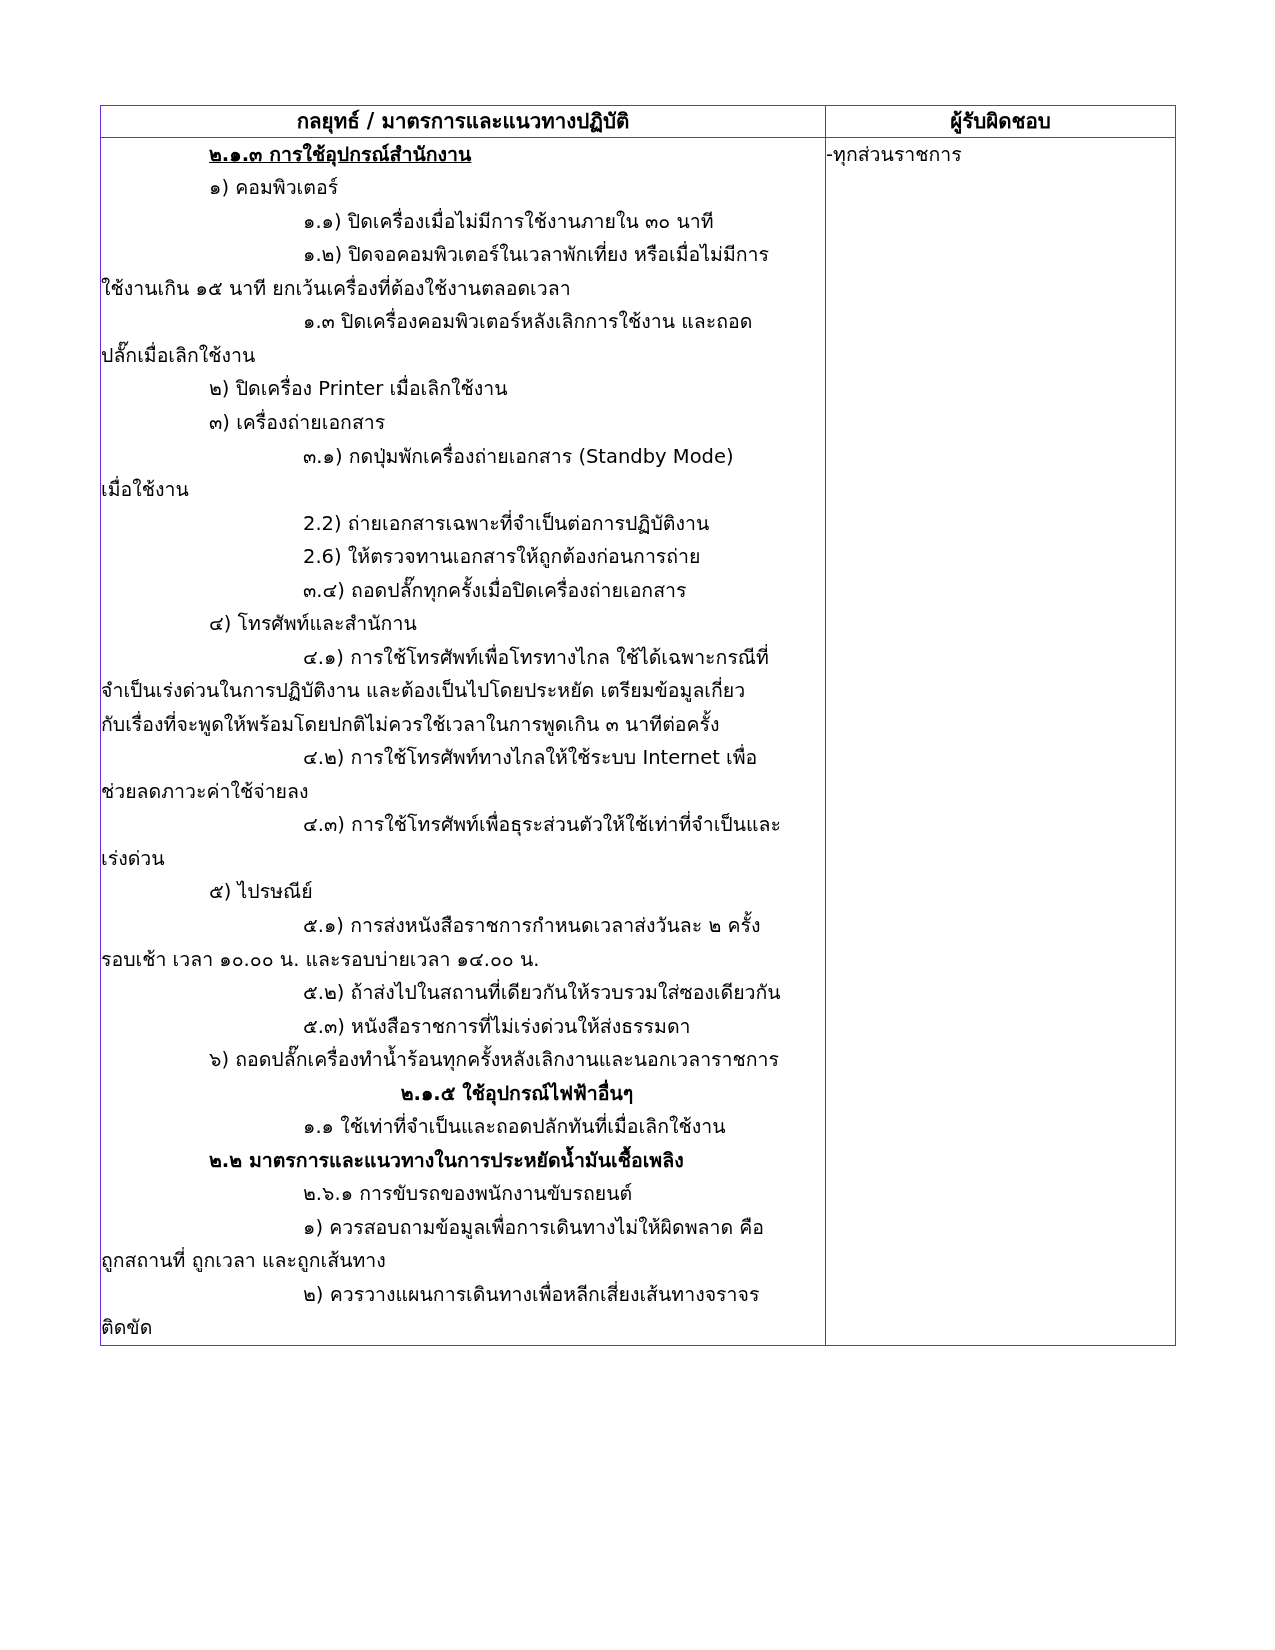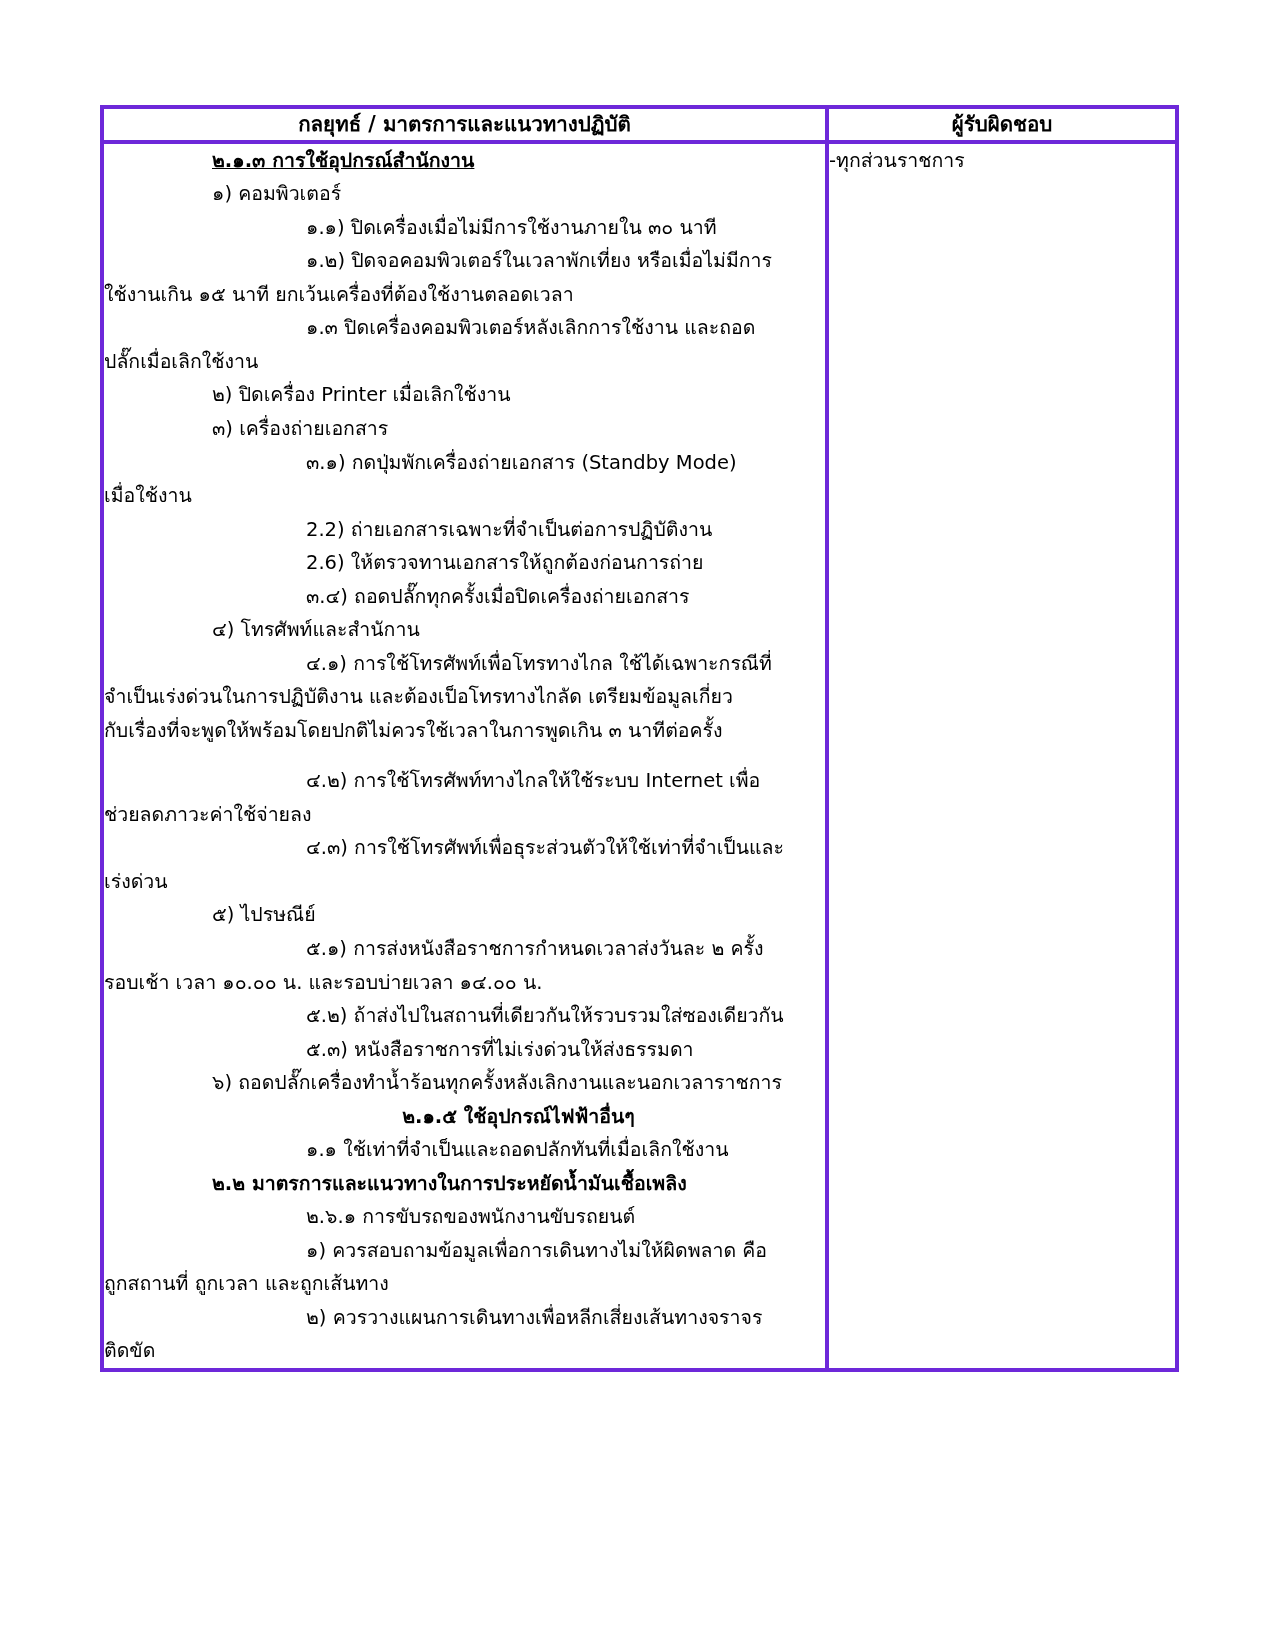--- a/index.html
+++ b/index.html
@@ -19,21 +19,21 @@
     width: 1275px;
     height: 1650px;
     padding: 105px 100px 0 100px;
   }
   table.doc-table {
     border-collapse: collapse;
     width: 1075px;
     table-layout: fixed;
   }
   table.doc-table td, table.doc-table th {
-    border: 4px solid #6d28d9;
+    border: 1px solid #6d28d9;
     vertical-align: top;
     padding: 0;
   }
   th.head-cell {
     text-align: center;
     font-weight: bold;
     font-size: 20.5px;
     line-height: 1.5;
     padding: 8px 4px 9px 4px;
   }
@@ -85,23 +85,23 @@
               <p class="ln" style="padding-left: 0px;">ปลั๊กเมื่อเลิกใช้งาน</p>
               <p class="ln" style="padding-left: 108px;">๒) ปิดเครื่อง Printer เมื่อเลิกใช้งาน</p>
               <p class="ln" style="padding-left: 108px;">๓) เครื่องถ่ายเอกสาร</p>
               <p class="ln" style="padding-left: 202px;">๓.๑) กดปุ่มพักเครื่องถ่ายเอกสาร (Standby Mode)</p>
               <p class="ln" style="padding-left: 0px;">เมื่อใช้งาน</p>
               <p class="ln" style="padding-left: 202px;">2.2) ถ่ายเอกสารเฉพาะที่จำเป็นต่อการปฏิบัติงาน</p>
               <p class="ln" style="padding-left: 202px;">2.6) ให้ตรวจทานเอกสารให้ถูกต้องก่อนการถ่าย</p>
               <p class="ln" style="padding-left: 202px;">๓.๔) ถอดปลั๊กทุกครั้งเมื่อปิดเครื่องถ่ายเอกสาร</p>
               <p class="ln" style="padding-left: 108px;">๔) โทรศัพท์และสำนักาน</p>
               <p class="ln" style="padding-left: 202px;">๔.๑) การใช้โทรศัพท์เพื่อโทรทางไกล ใช้ได้เฉพาะกรณีที่</p>
-              <p class="ln" style="padding-left: 0px;">จำเป็นเร่งด่วนในการปฏิบัติงาน และต้องเป็อโทรทางไกลัด เตรียมข้อมูลเกี่ยว</p>
+              <p class="ln" style="padding-left: 0px;">จำเป็นเร่งด่วนในการปฏิบัติงาน และต้องเป็นไปโดยประหยัด เตรียมข้อมูลเกี่ยว</p>
               <p class="ln" style="padding-left: 0px;">กับเรื่องที่จะพูดให้พร้อมโดยปกติไม่ควรใช้เวลาในการพูดเกิน ๓ นาทีต่อครั้ง</p>
-              <p class="ln" style="padding-left: 202px; margin-top: 17px;">๔.๒) การใช้โทรศัพท์ทางไกลให้ใช้ระบบ Internet เพื่อ</p>
+              <p class="ln" style="padding-left: 202px;">๔.๒) การใช้โทรศัพท์ทางไกลให้ใช้ระบบ Internet เพื่อ</p>
               <p class="ln" style="padding-left: 0px;">ช่วยลดภาวะค่าใช้จ่ายลง</p>
               <p class="ln" style="padding-left: 202px;">๔.๓) การใช้โทรศัพท์เพื่อธุระส่วนตัวให้ใช้เท่าที่จำเป็นและ</p>
               <p class="ln" style="padding-left: 0px;">เร่งด่วน</p>
               <p class="ln" style="padding-left: 108px;">๕) ไปรษณีย์</p>
               <p class="ln" style="padding-left: 202px;">๕.๑) การส่งหนังสือราชการกำหนดเวลาส่งวันละ ๒ ครั้ง</p>
               <p class="ln" style="padding-left: 0px;">รอบเช้า เวลา ๑๐.๐๐ น. และรอบบ่ายเวลา ๑๔.๐๐ น.</p>
               <p class="ln" style="padding-left: 202px;">๕.๒) ถ้าส่งไปในสถานที่เดียวกันให้รวบรวมใส่ซองเดียวกัน</p>
               <p class="ln" style="padding-left: 202px;">๕.๓) หนังสือราชการที่ไม่เร่งด่วนให้ส่งธรรมดา</p>
               <p class="ln" style="padding-left: 108px;">๖) ถอดปลั๊กเครื่องทำน้ำร้อนทุกครั้งหลังเลิกงานและนอกเวลาราชการ</p>
               <p class="ln b" style="padding-left: 108px; text-align: center;">๒.๑.๕ ใช้อุปกรณ์ไฟฟ้าอื่นๆ</p>

